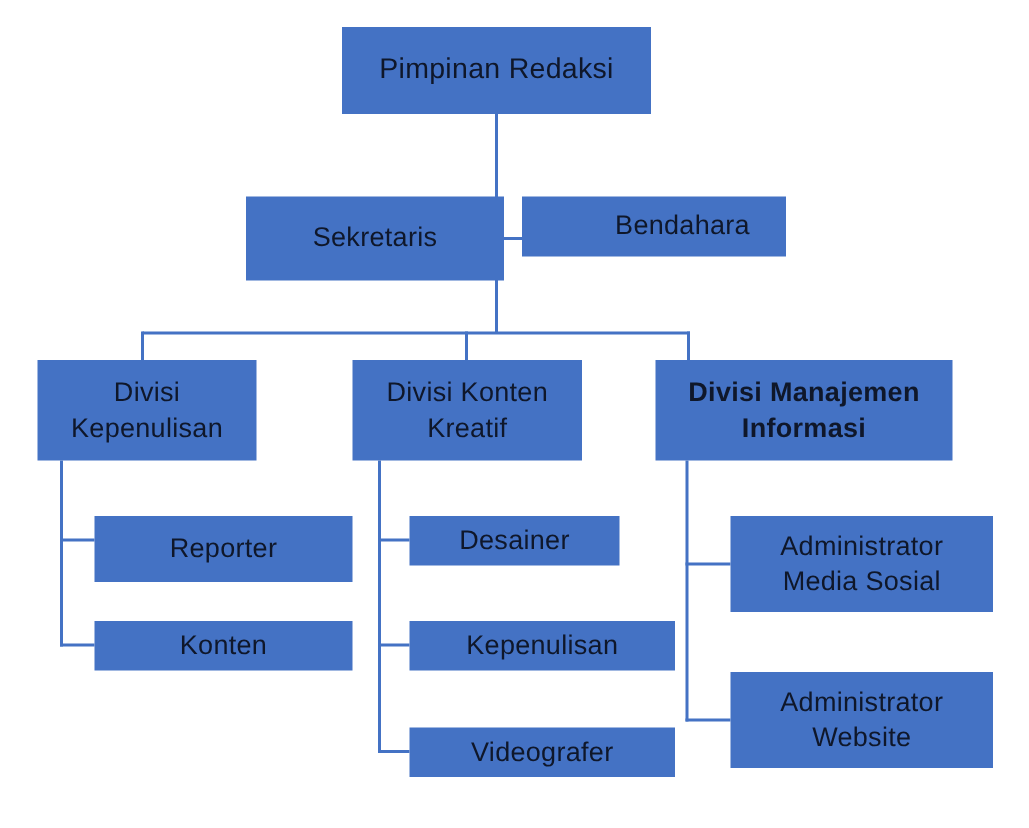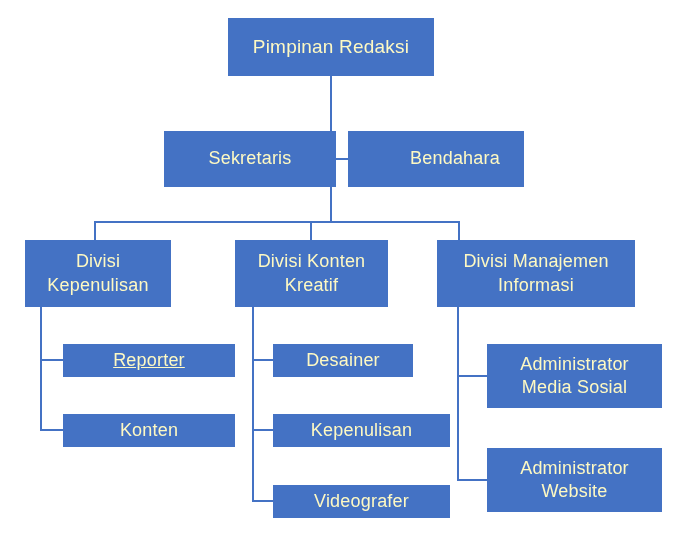--- a/index.html
+++ b/index.html
@@ -10,45 +10,45 @@
   .canvas {
     position: relative;
     width: 686px;
     height: 552px;
     background: #ffffff;
     overflow: hidden;
   }
   .node {
     position: absolute;
     background: #4472C4;
-    color: #fef9c3;
+    color: #0f172a;
     display: flex;
     align-items: center;
     justify-content: center;
     text-align: center;
     font-size: 18px;
   }
   .node .label {
     white-space: pre-line;
     line-height: 1.3;
     letter-spacing: 0.2px;
   }
   .line {
     position: absolute;
     background: #4472C4;
   }
 
   
   .n-pimpinan      { left: 228px; top: 18px;  width: 206px; height: 58px; font-size: 19px; }
   .n-sekretaris    { left: 140px; top: 131px; width: 172px; height: 56px; margin-left: 24px; }
-  .n-bendahara     { left: 348px; top: 131px; width: 176px; height: 56px; padding-left: 38px; }
+  .n-bendahara     { left: 348px; top: 131px; width: 176px; height: 40px; padding-left: 38px; }
   .n-div-kepenulisan { left: 25px;  top: 240px; width: 146px; height: 67px; }
   .n-div-konten      { left: 235px; top: 240px; width: 153px; height: 67px; }
-  .n-div-manajemen   { left: 437px; top: 240px; width: 198px; height: 67px; }
-  .n-reporter      { left: 63px;  top: 344px; width: 172px; height: 33px; text-decoration: underline; }
+  .n-div-manajemen   { left: 437px; top: 240px; width: 198px; height: 67px; font-weight: bold; }
+  .n-reporter      { left: 63px;  top: 344px; width: 172px; height: 44px; }
   .n-editor        { left: 63px;  top: 414px; width: 172px; height: 33px; }
   .n-desainer      { left: 273px; top: 344px; width: 140px; height: 33px; }
   .n-fotografer    { left: 273px; top: 414px; width: 177px; height: 33px; }
   .n-videografer   { left: 273px; top: 485px; width: 177px; height: 33px; text-align: right; }
   .n-admin-medsos  { left: 487px; top: 344px; width: 175px; height: 64px; }
   .n-admin-website { left: 487px; top: 448px; width: 175px; height: 64px; }
 </style>
 </head>
 <body>
 

